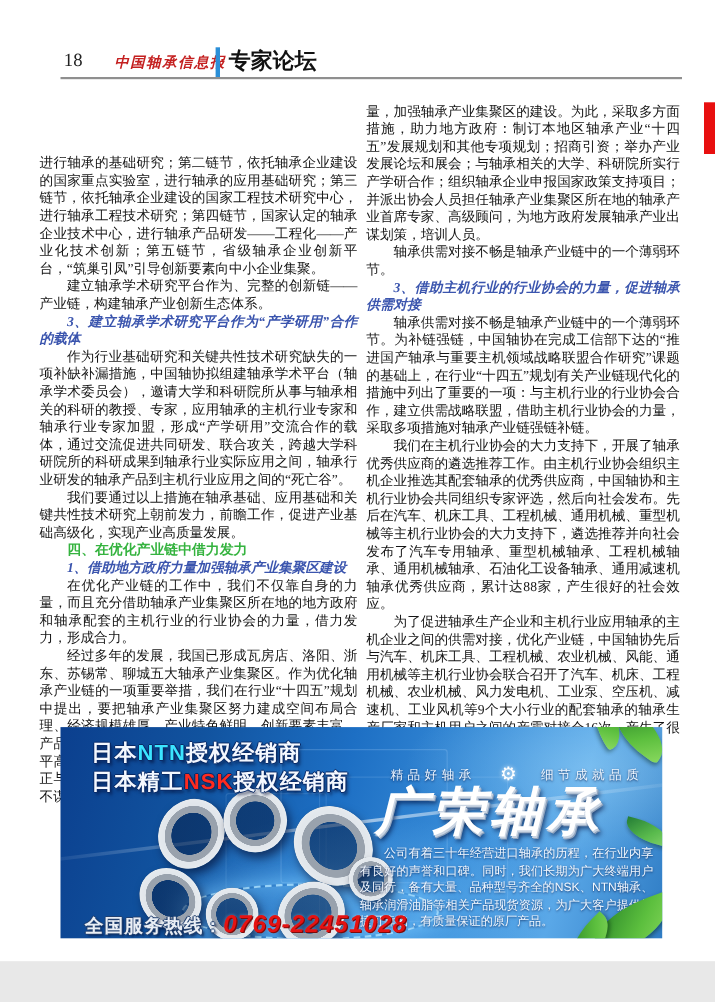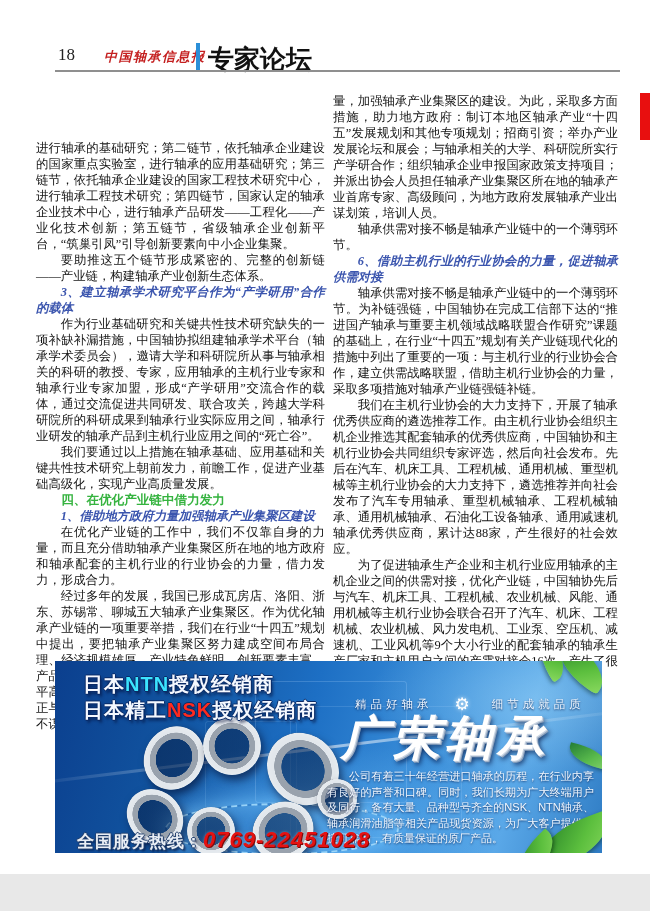--- a/index.html
+++ b/index.html
@@ -6,21 +6,21 @@
   .page{
     position:relative;width:650px;height:874px;background:#ffffff;
     margin:0 auto;overflow:hidden;
     font-family:"Liberation Serif","DejaVu Serif",serif;color:#1a1a1a;
   }
   
   .page-number{position:absolute;left:58px;top:45px;font-size:17px;color:#222;}
   .paper-name{position:absolute;left:104px;top:48px;font-size:13px;font-weight:bold;
     font-style:italic;color:#c42020;letter-spacing:1.5px;}
   .header-divider{position:absolute;left:196px;top:43px;width:4px;height:28px;background:#2b8fd8;}
-  .section-title{position:absolute;left:208px;top:42px;font-size:26px;font-weight:bold;color:#111;
+  .section-title{position:absolute;left:208px;top:42px;font-size:20px;font-weight:bold;color:#111;
     font-family:"Liberation Sans","DejaVu Sans",sans-serif;}
   .header-rule{position:absolute;left:55px;top:70px;width:565px;height:2px;background:#8f8f8f;}
   .red-tab{position:absolute;right:0;top:93px;width:10px;height:47px;background:#e80f0f;}
   
   .col{position:absolute;top:93px;width:289px;font-size:12.4px;line-height:16px;
     text-align:justify;text-justify:inter-character;color:#141414;}
   .col p{margin:0;}
   .body-p{text-indent:2em;}
   .no-indent{text-indent:0;}
   .h-blue{color:#3b55ae;font-weight:bold;font-style:italic;text-indent:2em;}
@@ -97,34 +97,34 @@
 
   <div class="page-number">18</div>
   <div class="paper-name">中国轴承信息报</div>
   <div class="header-divider"></div>
   <div class="section-title">专家论坛</div>
   <div class="header-rule"></div>
   <div class="red-tab"></div>
 
   <div class="col" style="left:36px;margin-top:47px;">
     <p class="body-p no-indent">进行轴承的基础研究；第二链节，依托轴承企业建设的国家重点实验室，进行轴承的应用基础研究；第三链节，依托轴承企业建设的国家工程技术研究中心，进行轴承工程技术研究；第四链节，国家认定的轴承企业技术中心，进行轴承产品研发——工程化——产业化技术创新；第五链节，省级轴承企业创新平台，“筑巢引凤”引导创新要素向中小企业集聚。</p>
-    <p class="body-p">要助推这五个链节形成紧密的、完整的创新链——产业链，构建轴承产业创新生态体系。</p>
+    <p class="body-p">建立轴承学术研究平台作为、完整的创新链——产业链，构建轴承产业创新生态体系。</p>
     <p class="h-blue">3、建立轴承学术研究平台作为“产学研用”合作的载体</p>
     <p class="body-p">作为行业基础研究和关键共性技术研究缺失的一项补缺补漏措施，中国轴协拟组建轴承学术平台（轴承学术委员会），邀请大学和科研院所从事与轴承相关的科研的教授、专家，应用轴承的主机行业专家和轴承行业专家加盟，形成“产学研用”交流合作的载体，通过交流促进共同研发、联合攻关，跨越大学科研院所的科研成果到轴承行业实际应用之间，轴承行业研发的轴承产品到主机行业应用之间的“死亡谷”。</p>
     <p class="body-p">我们要通过以上措施在轴承基础、应用基础和关键共性技术研究上朝前发力，前瞻工作，促进产业基础高级化，实现产业高质量发展。</p>
     <p class="h-green">四、在优化产业链中借力发力</p>
     <p class="h-blue">1、借助地方政府力量加强轴承产业集聚区建设</p>
     <p class="body-p">在优化产业链的工作中，我们不仅靠自身的力量，而且充分借助轴承产业集聚区所在地的地方政府和轴承配套的主机行业的行业协会的力量，借力发力，形成合力。</p>
     <p class="body-p">经过多年的发展，我国已形成瓦房店、洛阳、浙东、苏锡常、聊城五大轴承产业集聚区。作为优化轴承产业链的一项重要举措，我们在行业“十四五”规划中提出，要把轴承产业集聚区努力建成空间布局合理、经济规模雄厚、产业特色鲜明、创新要素丰富、产品竞争力强、大中小企业融通发展、网络化协作水平高的世界级、国家级先进轴承产业集群。这项要求正与轴承产业集聚区所在地的地方政府的施政着力点不谋而合。我们充分借助地方政府的力</p>
   </div>
 
   <div class="col" style="left:333px;width:285px;">
     <p class="body-p no-indent">量，加强轴承产业集聚区的建设。为此，采取多方面措施，助力地方政府：制订本地区轴承产业“十四五”发展规划和其他专项规划；招商引资；举办产业发展论坛和展会；与轴承相关的大学、科研院所实行产学研合作；组织轴承企业申报国家政策支持项目；并派出协会人员担任轴承产业集聚区所在地的轴承产业首席专家、高级顾问，为地方政府发展轴承产业出谋划策，培训人员。</p>
     <p class="body-p">轴承供需对接不畅是轴承产业链中的一个薄弱环节。</p>
-    <p class="h-blue">6、借助主机行业的行业协会的力量，促进轴承供需对接</p>
+    <p class="h-blue">3、借助主机行业的行业协会的力量，促进轴承供需对接</p>
     <p class="body-p">轴承供需对接不畅是轴承产业链中的一个薄弱环节。为补链强链，中国轴协在完成工信部下达的“推进国产轴承与重要主机领域战略联盟合作研究”课题的基础上，在行业“十四五”规划有关产业链现代化的措施中列出了重要的一项：与主机行业的行业协会合作，建立供需战略联盟，借助主机行业协会的力量，采取多项措施对轴承产业链强链补链。</p>
     <p class="body-p">我们在主机行业协会的大力支持下，开展了轴承优秀供应商的遴选推荐工作。由主机行业协会组织主机企业推选其配套轴承的优秀供应商，中国轴协和主机行业协会共同组织专家评选，然后向社会发布。先后在汽车、机床工具、工程机械、通用机械、重型机械等主机行业协会的大力支持下，遴选推荐并向社会发布了汽车专用轴承、重型机械轴承、工程机械轴承、通用机械轴承、石油化工设备轴承、通用减速机轴承优秀供应商，累计达88家，产生很好的社会效应。</p>
     <p class="body-p">为了促进轴承生产企业和主机行业应用轴承的主机企业之间的供需对接，优化产业链，中国轴协先后与汽车、机床工具、工程机械、农业机械、风能、通用机械等主机行业协会联合召开了汽车、机床、工程机械、农业机械、风力发电机、工业泵、空压机、减速机、工业风机等9个大小行业的配套轴承的轴承生产厂家和主机用户之间的产需对接会16次，产生了很好的效果。</p>
   </div>
 
   <div class="ad">
     <div class="circuit c1"></div>
     <div class="circuit c2"></div>
     <div class="circuit c3"></div>
     <div class="ad-streak"></div>

